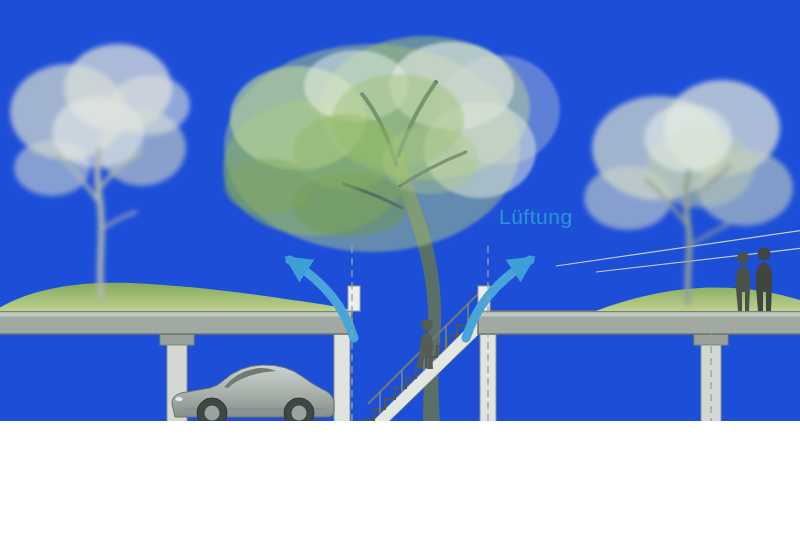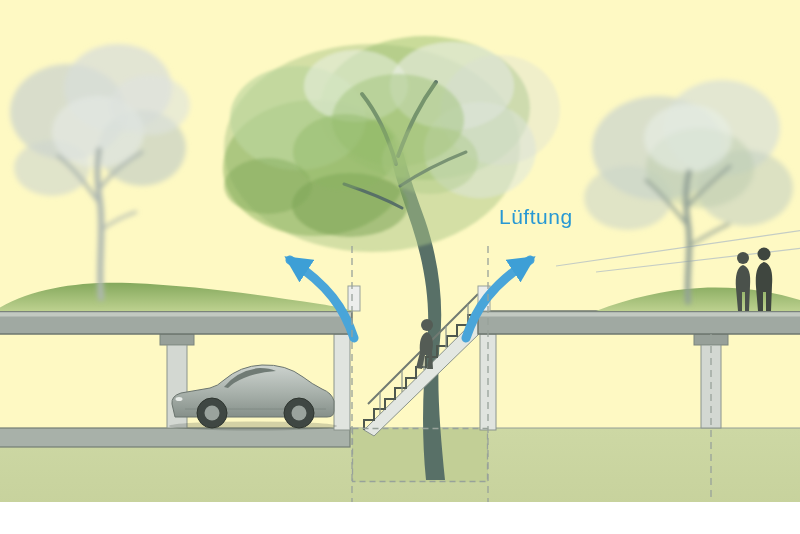--- a/index.html
+++ b/index.html
@@ -1,18 +1,18 @@
 <!DOCTYPE html>
 <html><head>
 <meta charset="utf-8">
 <style>
   html, body { margin: 0; padding: 0; background: #ffffff; }
   .stage {
-    width: 800px; height: 502px; position: relative; overflow: hidden;
-    background: #fef9c3;
+    width: 800px; height: 421px; position: relative; overflow: hidden;
+    background: #1d4ed8;
     font-family: "Liberation Sans", sans-serif;
   }
   svg { display: block; }
   text.vent-label {
     font-family: "Liberation Sans", sans-serif;
     font-size: 21px;
     letter-spacing: 0.5px;
   }
 </style>
 </head>

